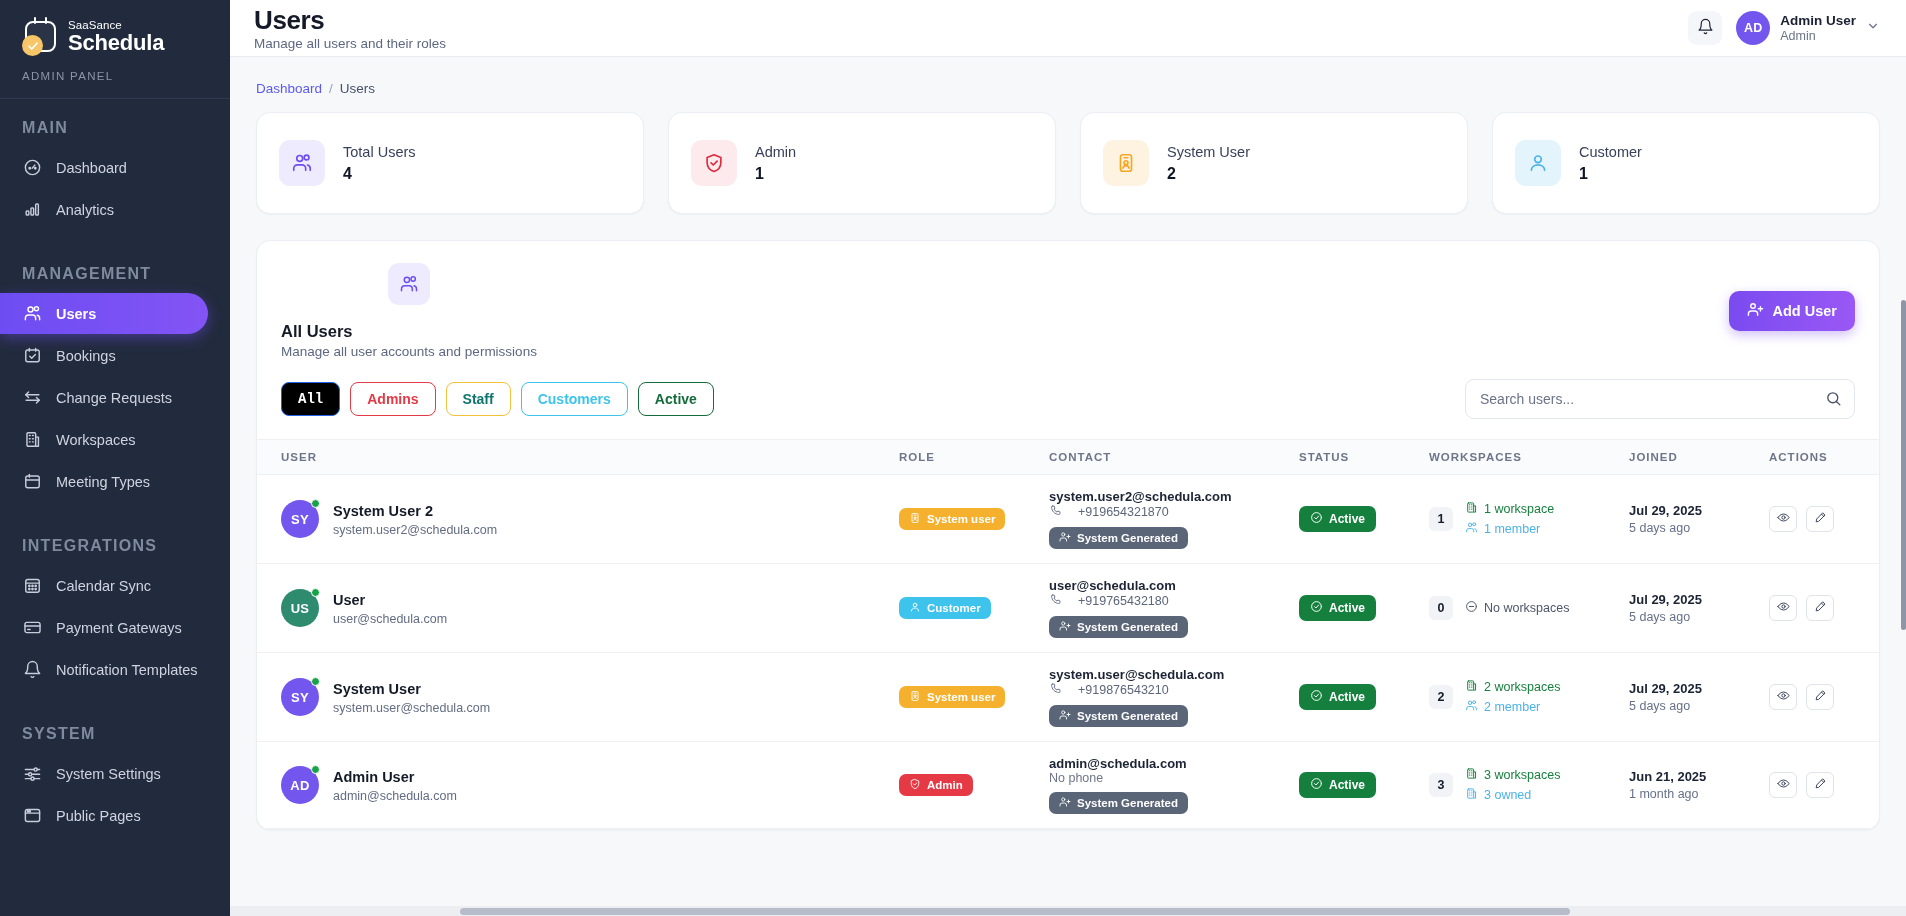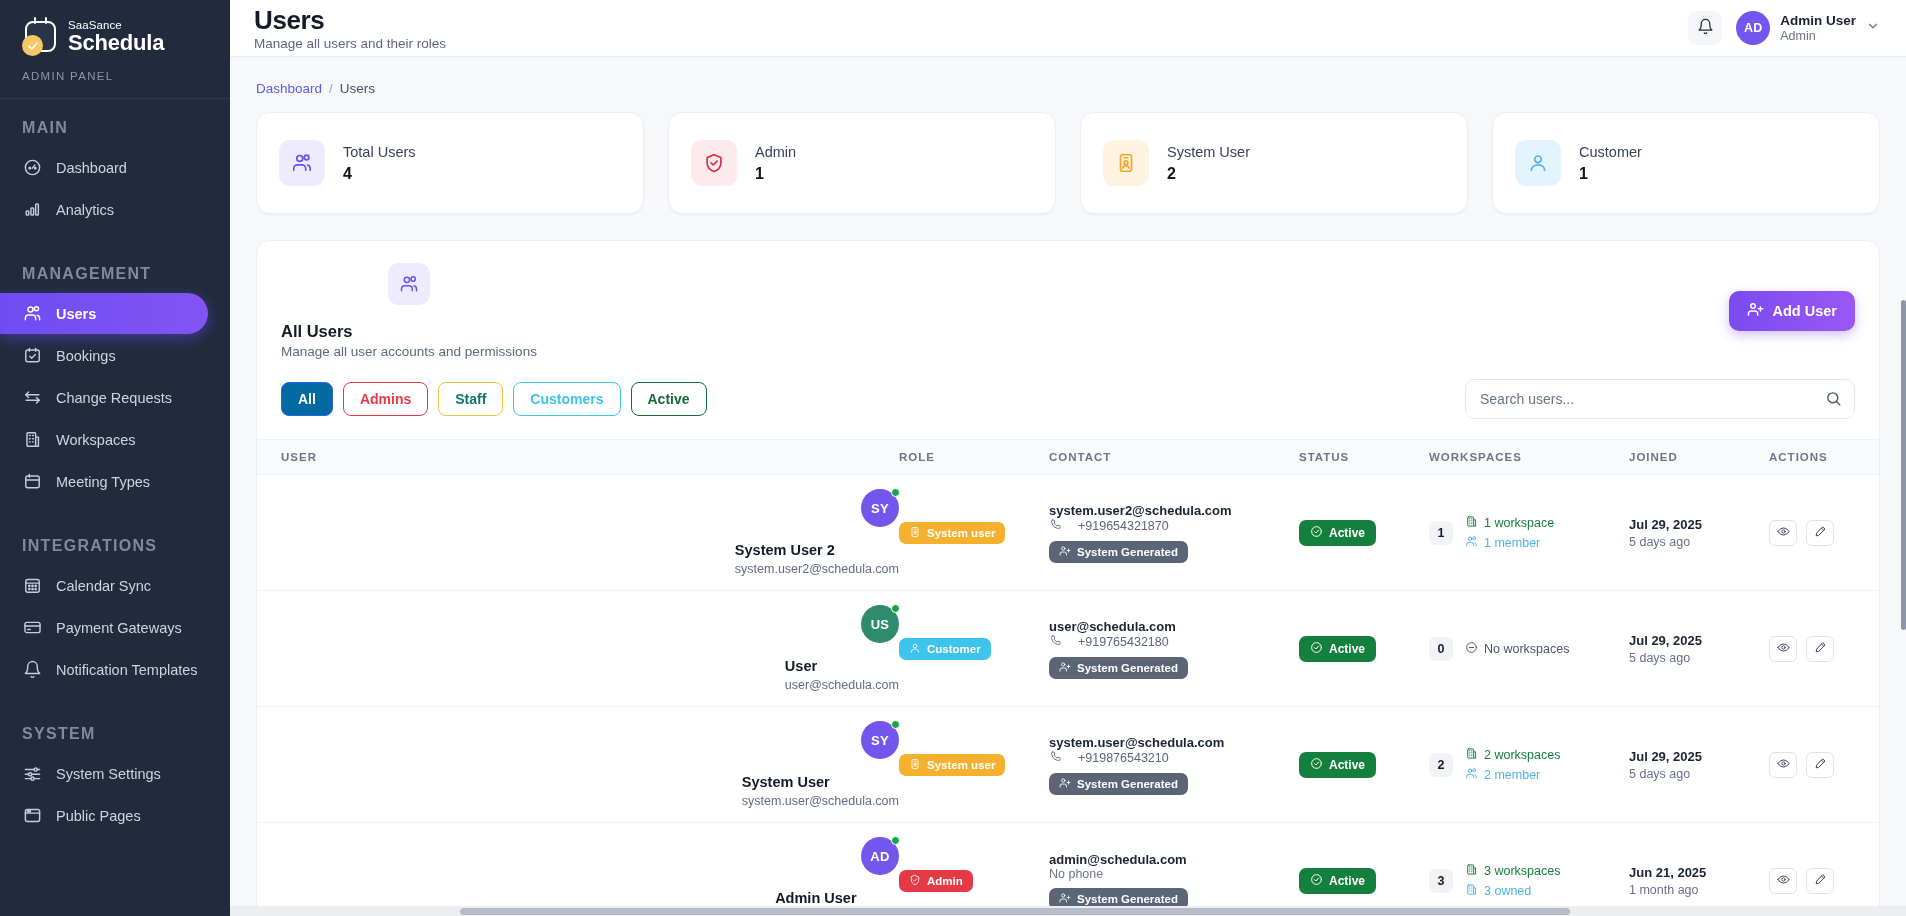--- a/index.html
+++ b/index.html
@@ -156,21 +156,21 @@
   table { width: 100%; border-collapse: collapse; }
   thead th {
     text-align: left; font-size: 11.5px; letter-spacing: 1px; font-weight: 700;
     color: #6d7689; padding: 11px 0; background: #fafbfc;
     border-top: 1px solid #eef0f4; border-bottom: 1px solid #eef0f4;
   }
   thead th:first-child { padding-left: 24px; }
   tbody td { border-bottom: 1px solid #eef0f4; padding: 14px 0; vertical-align: middle; }
   tbody td:first-child { padding-left: 24px; }
 
-  .user-cell { display: flex; align-items: flex-end; gap: 14px; flex-direction: column; }
+  .user-cell { display: flex; align-items: center; gap: 14px; }
   .av-wrap { position: relative; width: 38px; height: 38px; flex: 0 0 38px; }
   .av {
     width: 38px; height: 38px; border-radius: 50%; color: #fff;
     font-size: 13px; font-weight: 700; display: flex; align-items: center; justify-content: center;
     letter-spacing: .3px;
   }
   .av-dot {
     position: absolute; right: -1px; top: -1px; width: 9px; height: 9px; border-radius: 50%;
     background: #16a34a; border: 1.5px solid #fff;
   }
@@ -526,21 +526,21 @@
                   <line x1="19" y1="8" x2="19" y2="14"></line>
                   <line x1="16" y1="11" x2="22" y2="11"></line>
                 </svg>
             </span>
             <span>Add User</span>
           </button>
         </div>
 
         <div class="filter-row">
           <div class="chips" id="chips-root">
-              <button class="chip" style="background: #0369a1; color: rgb(255, 255, 255); border: 1px solid rgb(37, 99, 235);">All</button>
+              <button class="chip" style="background: #000000; color: rgb(255, 255, 255); border: 1px solid rgb(37, 99, 235); font-family: Liberation Mono, monospace;">All</button>
               <button class="chip" style="border: 1px solid rgb(230, 57, 70); color: rgb(230, 57, 70);">Admins</button>
               <button class="chip" style="border: 1px solid rgb(245, 193, 59); color: #0f766e;">Staff</button>
               <button class="chip" style="border: 1px solid rgb(62, 196, 236); color: rgb(62, 196, 236);">Customers</button>
               <button class="chip" style="border: 1px solid rgb(21, 107, 58); color: rgb(21, 107, 58);">Active</button>
             </div>
           <div class="search-wrap">
             <input class="search-input" value="" placeholder="Search users..." style="">
             <span class="search-ico">
               <svg width="17" height="17" viewBox="0 0 24 24" fill="none" stroke="#4a5268" stroke-width="1.9" stroke-linecap="round" stroke-linejoin="round">
                   <circle cx="11" cy="11" r="7"></circle>

